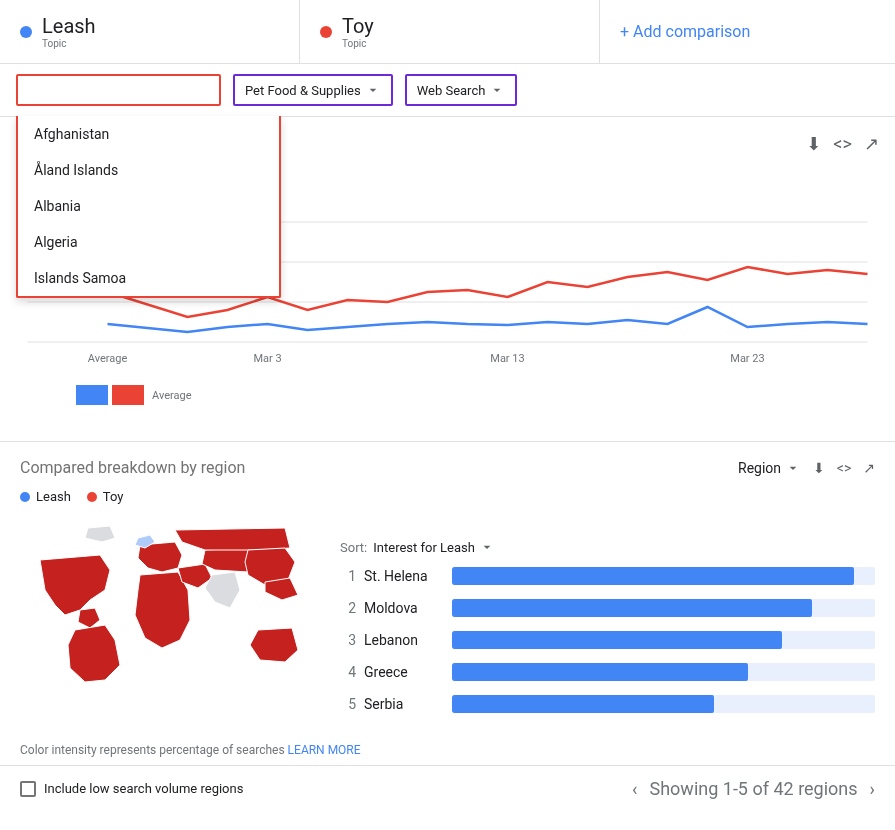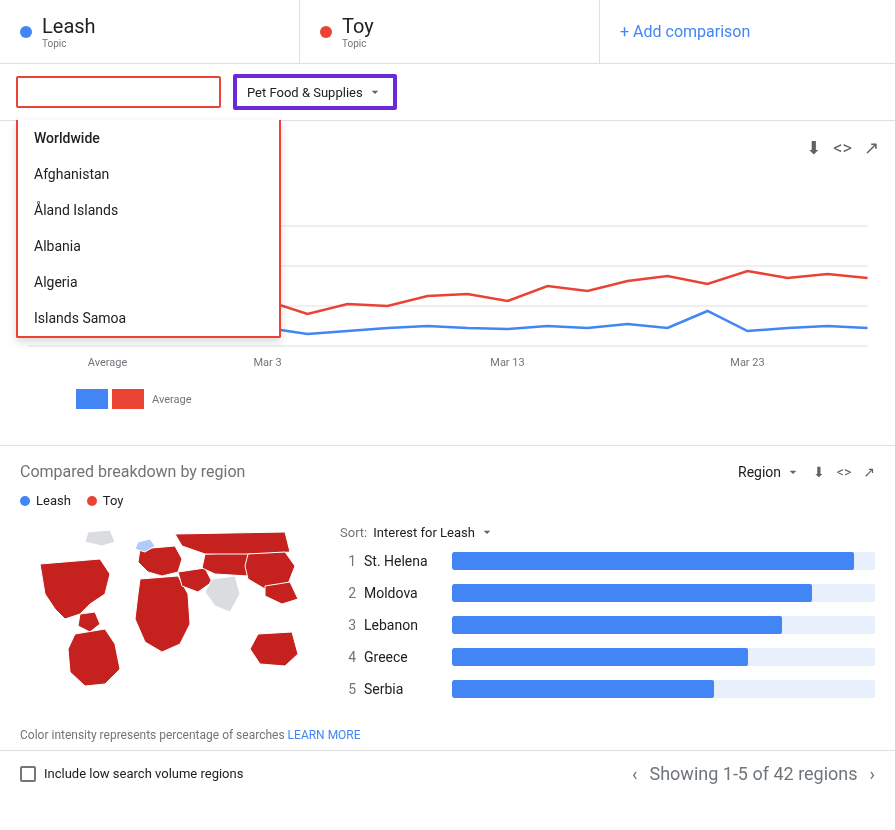--- a/index.html
+++ b/index.html
@@ -70,21 +70,21 @@
       border-radius: 2px;
       padding: 6px 10px;
       font-size: 13px;
       color: #202124;
       position: relative;
       min-width: 120px;
       background: #fff;
     }
 
     .dropdown {
-      border: 4px solid #6d28d9;
+      border: 2px solid #6d28d9;
       border-radius: 2px;
       padding: 6px 10px;
       font-size: 13px;
       color: #202124;
       display: flex;
       align-items: center;
       gap: 4px;
       cursor: pointer;
       background: #fff;
     }
@@ -195,20 +195,21 @@
       flex: 0 0 300px;
     }
     .map-placeholder {
       width: 290px;
       height: 180px;
     }
 
     
     .rankings-area {
       flex: 1;
+      margin-top: 19px;
     }
     .sort-row {
       display: flex;
       align-items: center;
       gap: 6px;
       font-size: 13px;
       color: #70757a;
       margin-bottom: 12px;
     }
     .sort-row .sort-label { color: #70757a; }
@@ -314,23 +315,28 @@
       <input type="text" style="border: none; outline: none; width: 100%; font-size: 14px;" placeholder="">
     </div>
 
     <div class="dropdown">
       <span>Pet Food &amp; Supplies</span>
       <svg viewBox="0 0 24 24">
           <path d="M7 10l5 5 5-5z"></path>
         </svg>
     </div>
 
+    <div class="dropdown">
+      <span>Web Search</span>
+      <svg viewBox="0 0 24 24">
+          <path d="M7 10l5 5 5-5z"></path>
+        </svg>
+    </div>
 
     <div class="dropdown-list">
-      <div class="dropdown-list-item selected">Worldwide</div>
       <div class="dropdown-list-item">Afghanistan</div>
       <div class="dropdown-list-item">Åland Islands</div>
       <div class="dropdown-list-item">Albania</div>
       <div class="dropdown-list-item">Algeria</div>
       <div class="dropdown-list-item">Islands Samoa</div>
     </div>
   </div>
 
   <div class="chart-area">
     <div class="chart-icons">

